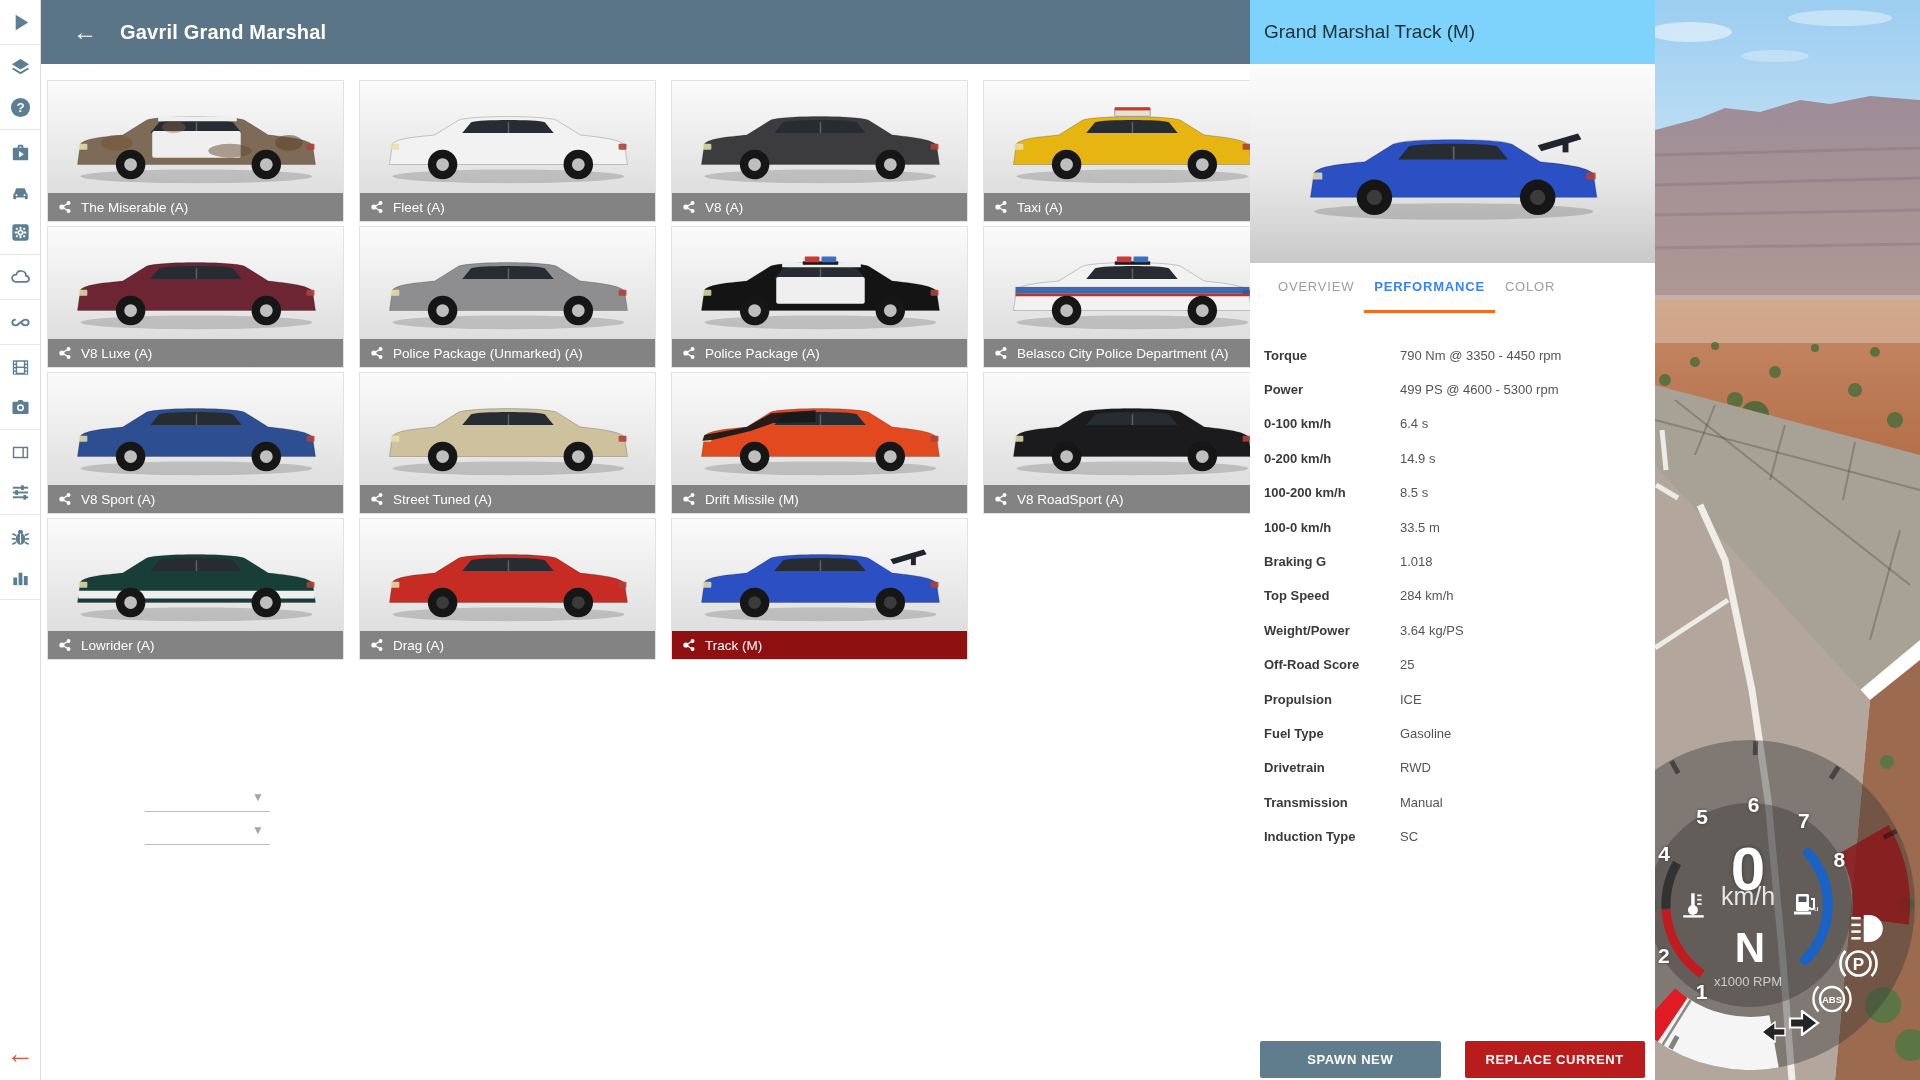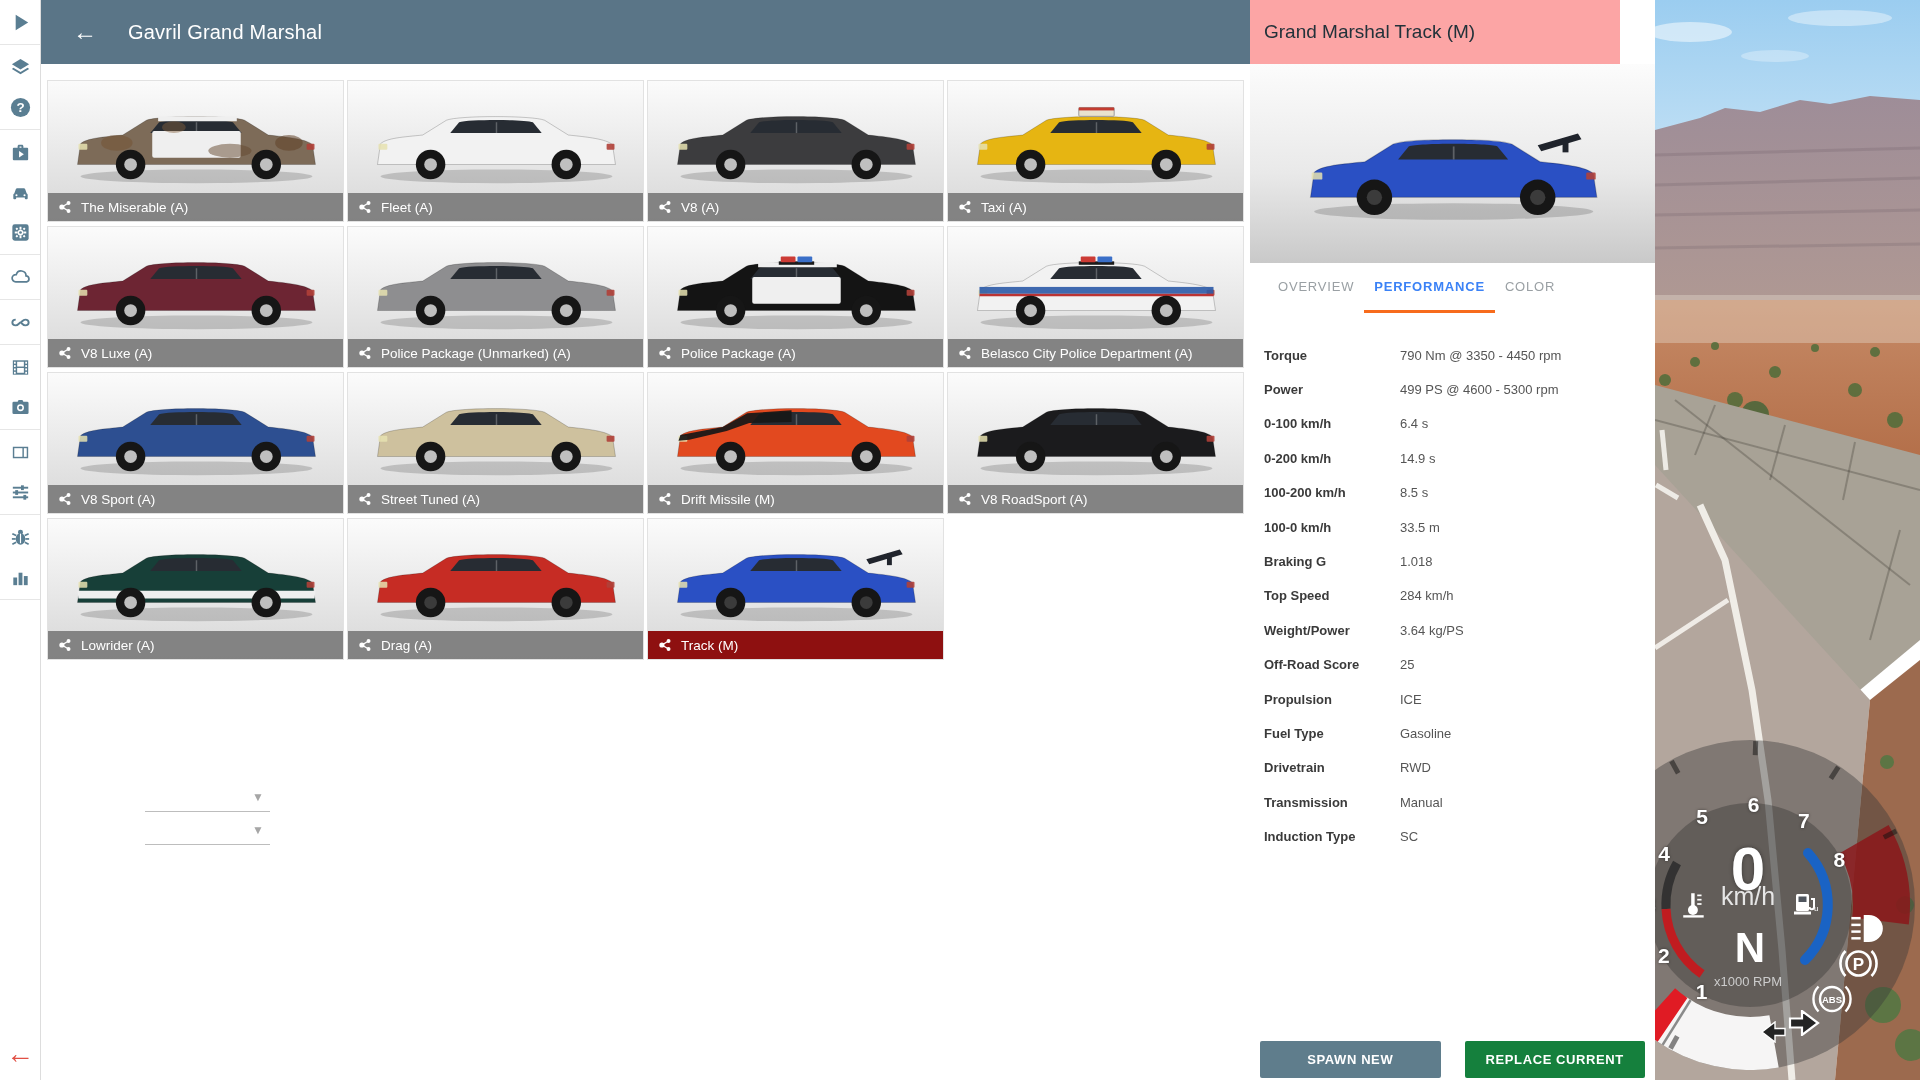--- a/index.html
+++ b/index.html
@@ -35,63 +35,63 @@
   .sb-group{border-bottom:1px solid #e6e6e6;padding:2px 0;}
   .sb-item{width:40px;height:40px;display:flex;align-items:center;justify-content:center;cursor:pointer;}
   .sb-item svg{width:23px;height:23px;}
   .sb-back{position:absolute;left:6px;top:1040px;color:#e15045;font-size:28px;font-weight:bold;
            line-height:1;cursor:pointer;}
 
   
   .header{position:absolute;left:41px;top:0;width:1209px;height:64px;background:#5a7587;
           display:flex;align-items:center;z-index:3;}
   .hdr-back{color:#fff;font-size:24px;margin-left:32px;cursor:pointer;}
-  .hdr-title{color:#fff;font-size:20px;font-weight:400;margin-left:31px;letter-spacing:.2px;}
+  .hdr-title{color:#fff;font-size:20px;font-weight:700;margin-left:23px;letter-spacing:.2px;}
 
   
   .main{position:absolute;left:41px;top:64px;width:1209px;height:1016px;background:#fff;z-index:3;}
   .car-grid{position:absolute;left:6px;top:16px;display:grid;
-            grid-template-columns:repeat(4,297px);grid-auto-rows:142px;gap:4px 3px;border-radius:29px;}
+            grid-template-columns:repeat(4,297px);grid-auto-rows:142px;gap:4px 15px;border-radius:29px;}
   .car-cell{position:relative;background:linear-gradient(#fbfbfb,#d7d7d7);
             border:1px solid #e2e2e2;box-sizing:border-box;cursor:pointer;overflow:hidden;}
   .car-cell svg.car{position:absolute;left:0;top:-2px;width:295px;height:114px;}
   .cell-label{position:absolute;left:0;bottom:0;width:100%;height:28px;
               background:rgba(118,118,118,.88);display:flex;align-items:center;
               padding-left:9px;box-sizing:border-box;gap:8px;}
   .car-cell.sel .cell-label{background:#8e1010;}
   .cell-label span{color:#fff;font-size:13.5px;}
   .cfg-ico{width:16px;height:16px;flex:0 0 16px;}
 
   .filter-dd{position:absolute;width:125px;height:26px;border-bottom:1px solid #bdbdbd;cursor:pointer;}
   .filter-dd .caret{position:absolute;right:6px;top:5px;color:#a6a6a6;font-size:12px;}
 
   
   .panel{position:absolute;left:1250px;top:0;width:405px;height:1080px;background:#fff;z-index:3;}
-  .panel-header{position:absolute;left:0;top:0;width:370px;height:64px;background:#fca5a5;
+  .panel-header{position:absolute;left:0;top:0;width:405px;height:64px;background:#7dd3fc;
                 display:flex;align-items:center;}
   .panel-title{color:#22323a;font-size:19px;margin-left:14px;font-weight:500;}
   .preview{position:absolute;left:0;top:64px;width:405px;height:199px;
            background:linear-gradient(#fcfcfc 0%,#e9e9e9 55%,#c9c9c9 100%);overflow:hidden;}
   .preview svg.car{position:absolute;left:25px;top:28px;width:355px;height:142px;}
   .tabs{position:absolute;left:0;top:263px;width:405px;height:50px;display:flex;
         padding:0 18px;box-sizing:border-box;}
   .tab{display:flex;align-items:center;justify-content:center;height:100%;
        font-size:13px;letter-spacing:.8px;color:#9aa0a4;cursor:pointer;
        border-bottom:3px solid transparent;padding:0 10px;font-weight:500;box-sizing:border-box;}
   .tab.active{color:#3b82f6;font-weight:bold;border-bottom-color:#f76b1c;}
   .specs{position:absolute;left:0;top:338px;width:405px;}
   .spec-row{position:relative;height:34.4px;display:flex;align-items:center;padding-left:17px;}
   .spec-label{position:absolute;left:14px;font-size:13px;color:#3a3a3a;font-weight:bold;}
   .spec-value{position:absolute;left:150px;font-size:13px;color:#555;}
   .panel-buttons{position:absolute;left:0;bottom:2px;width:405px;height:37px;display:flex;
                  padding:0 10px;gap:24px;box-sizing:border-box;}
   .pbtn{flex:1;border:none;color:#fff;font-size:13px;letter-spacing:.6px;font-weight:bold;
         font-family:"Liberation Sans",sans-serif;cursor:pointer;border-radius:2px;}
   .pbtn.spawn{background:#5f7d8c;}
-  .pbtn.replace{background:#15803d;}
+  .pbtn.replace{background:#b91c1c;}
 </style>
 </head>
 <body>
 
 <div class="stage">
 
   <div class="game-strip">
     <svg width="265" height="1080" viewBox="0 0 265 1080" xmlns="http://www.w3.org/2000/svg">
       <defs>
         <linearGradient id="sky" x1="0" y1="0" x2="0" y2="1">

